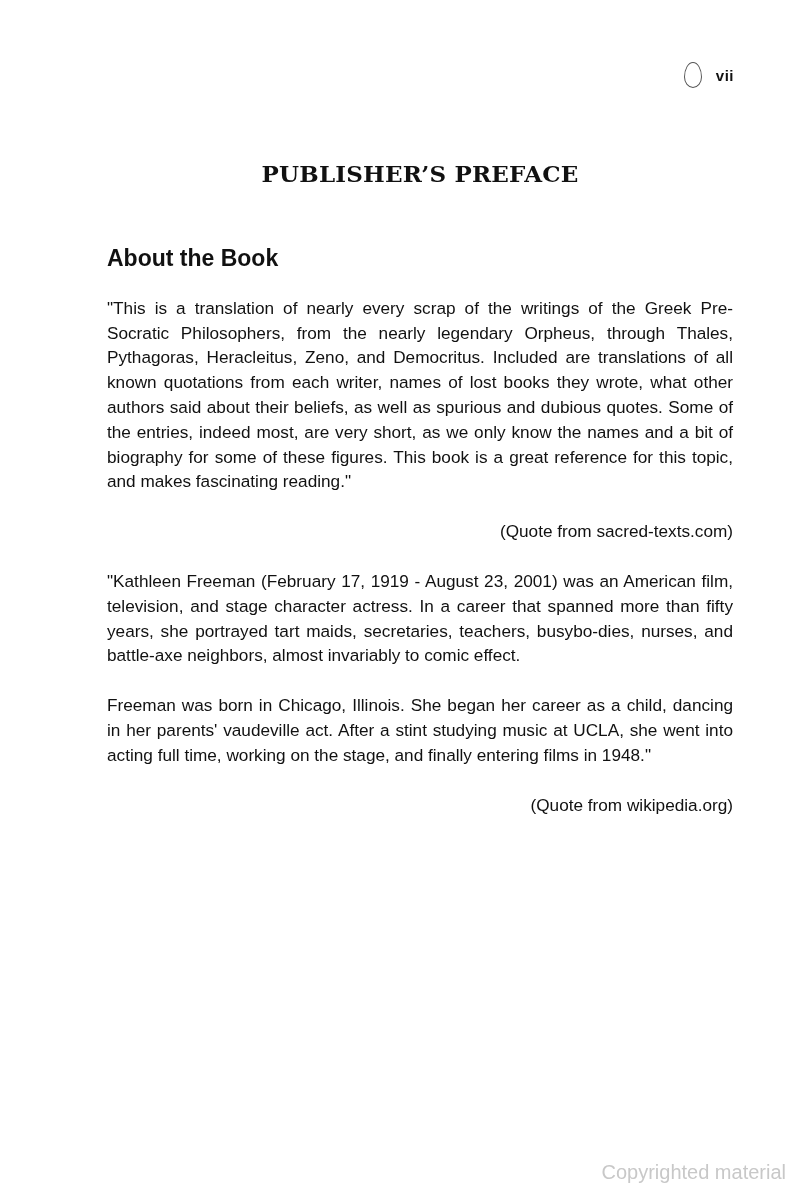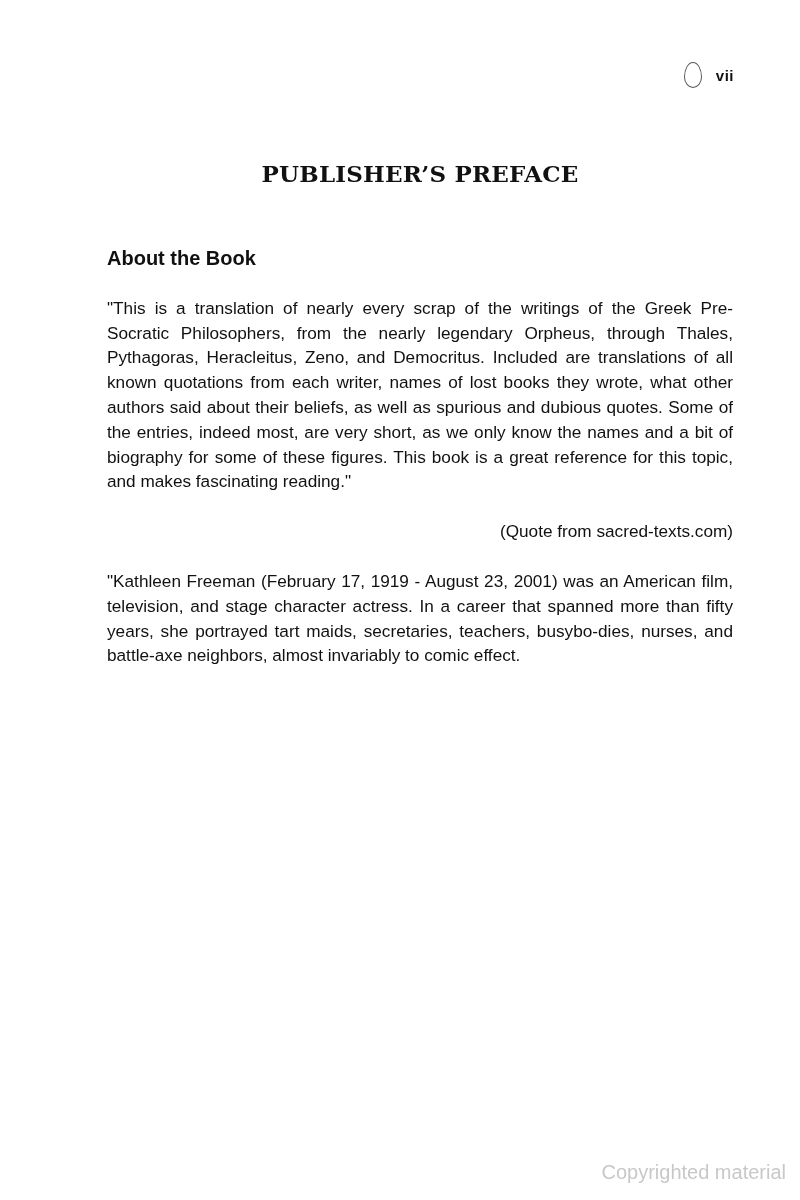--- a/index.html
+++ b/index.html
@@ -53,21 +53,21 @@
       position: absolute;
       left: 107px;
       width: 626px;
       top: 246px;
       font-size: 17.2px;
       line-height: 24.8px;
     }
     .section-heading {
       font-weight: bold;
       margin: 0 0 25px 0;
-      font-size: 20px;
+      font-size: 23px;
     }
     .para {
       margin: 0 0 25px 0;
       text-align: justify;
       text-align-last: left;
     }
     .source {
       text-align: right;
       margin: 0 0 25px 0;
     }
@@ -91,16 +91,18 @@
 <h1 class="title">PUBLISHER’S PREFACE</h1>
 
 <div class="content">
   <section>
     <div class="section-heading">About the Book</div>
     <p class="para">"This is a translation of nearly every scrap of the writings of the Greek Pre-Socratic Philosophers, from the nearly legendary Orpheus, through Thales, Pythagoras, Heracleitus, Zeno, and Democritus. Included are translations of all known quotations from each writer, names of lost books they wrote, what other authors said about their beliefs, as well as spurious and dubious quotes. Some of the entries, indeed most, are very short, as we only know the names and a bit of biography for some of these figures. This book is a great reference for this topic, and makes fascinating reading."</p>
     <p class="source">(Quote from sacred-texts.com)</p>
   </section>
   <section>
     <p class="para">"Kathleen Freeman (February 17, 1919 - August 23, 2001) was an American film, television, and stage character actress. In a career that spanned more than fifty years, she portrayed tart maids, secretaries, teachers, busybo-dies, nurses, and battle-axe neighbors, almost invariably to comic effect.</p>
+    <p class="para">Freeman was born in Chicago, Illinois. She began her career as a child, dancing in her parents' vaudeville act. After a stint studying music at UCLA, she went into acting full time, working on the stage, and finally entering films in 1948."</p>
+    <p class="source">(Quote from wikipedia.org)</p>
   </section>
 </div>
 
 <div class="copyright">Copyrighted material</div>
 
 </body></html>

